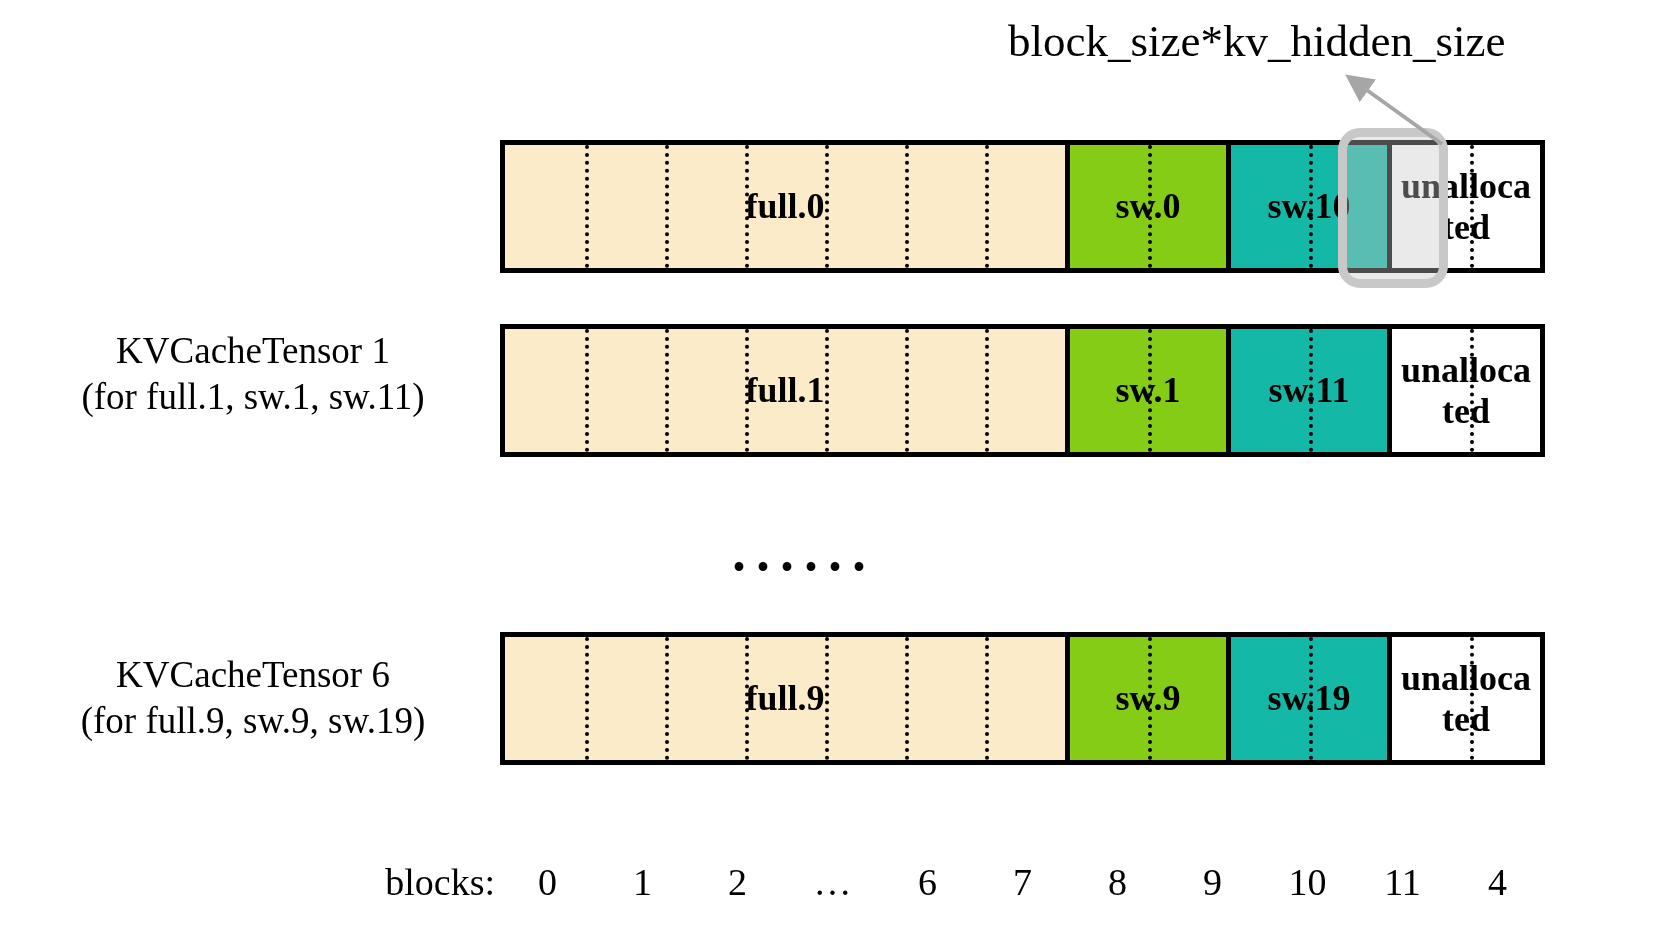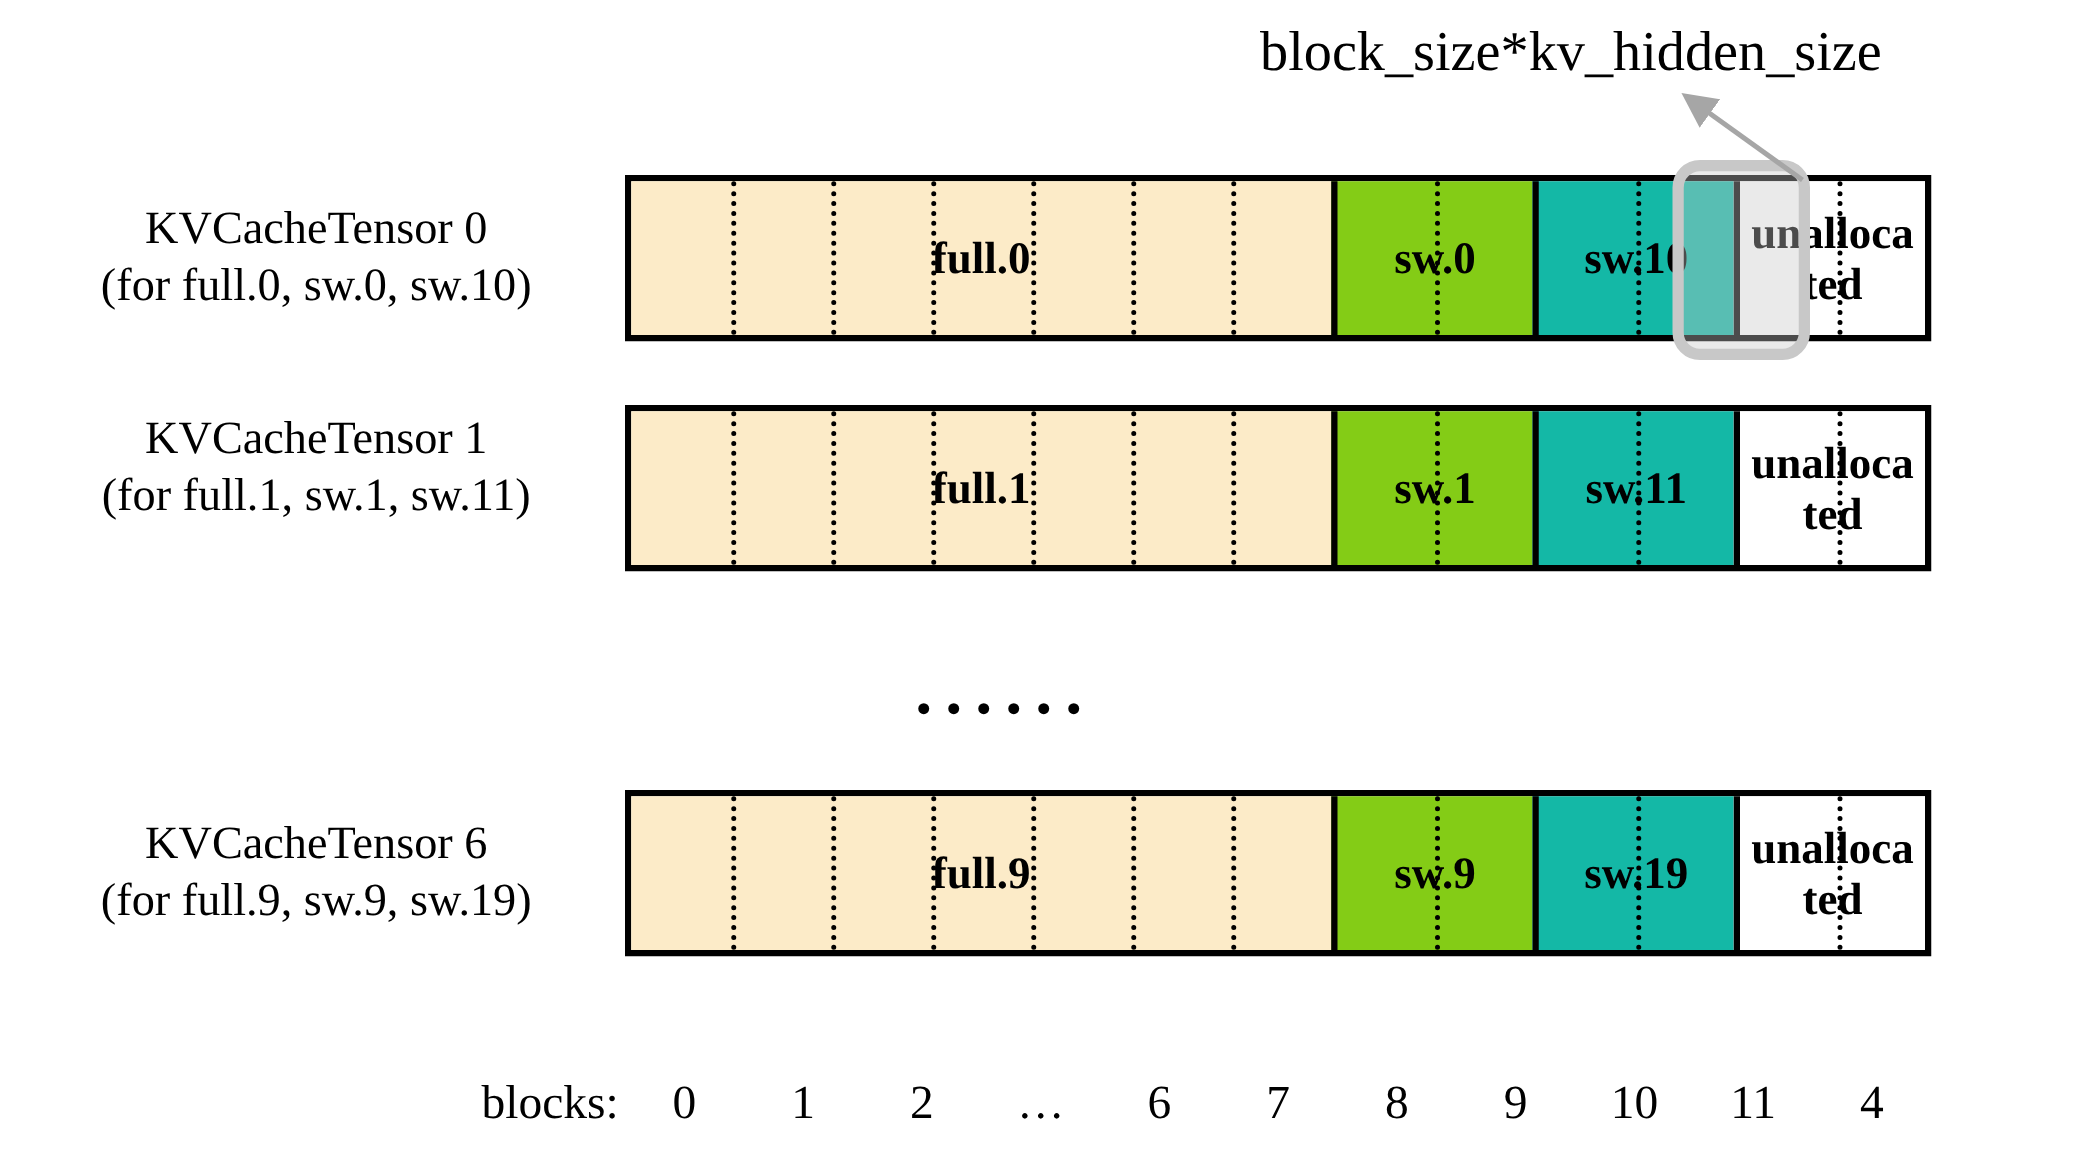--- a/index.html
+++ b/index.html
@@ -59,24 +59,20 @@
 
   <svg style="position:absolute;left:1330px;top:72px;width:130px;height:80px;z-index:6;" viewBox="0 0 130 80">
     <defs>
       <marker id="ah" markerWidth="7" markerHeight="7" refX="1.2" refY="3.5" orient="auto" markerUnits="strokeWidth">
         <path d="M0,0 L7,3.5 L0,7 z" fill="#a6a6a6"></path>
       </marker>
     </defs>
     <line x1="112" y1="72" x2="34" y2="16" stroke="#a6a6a6" stroke-width="4" marker-end="url(#ah)"></line>
   </svg>
 
-  <div class="rowlabel" style="top:160px;">
-    <span class="l1">KVCacheTensor 0</span>
-    <span class="l2">(for full.0, sw.0, sw.10)</span>
-  </div>
 
   <div class="bar" style="top:140px;">
     <div class="seg full">
       <div class="divs">
         <i style="left:80px"></i>
           <i style="left:160px"></i>
           <i style="left:240px"></i>
         <i style="left:320px"></i>
           <i style="left:400px"></i>
           <i style="left:480px"></i>

